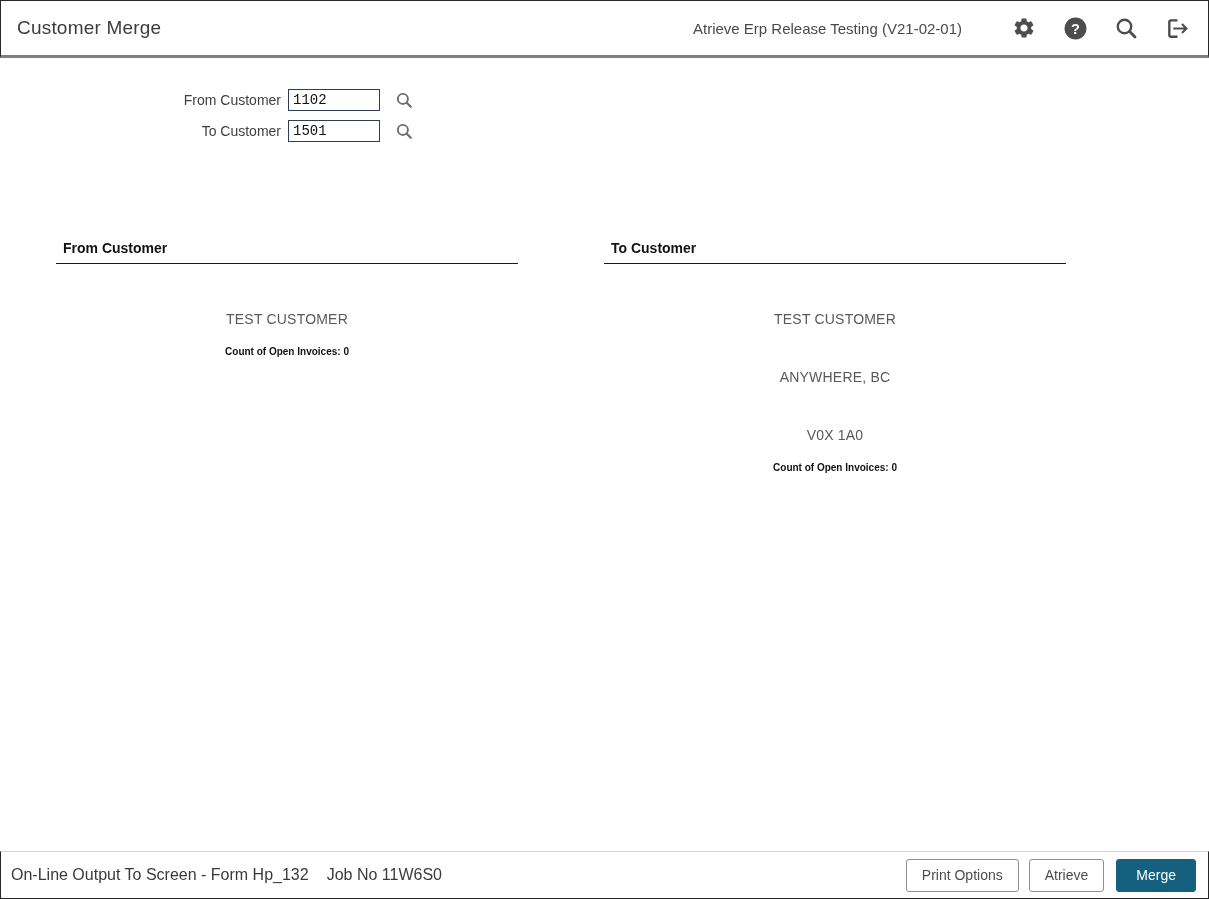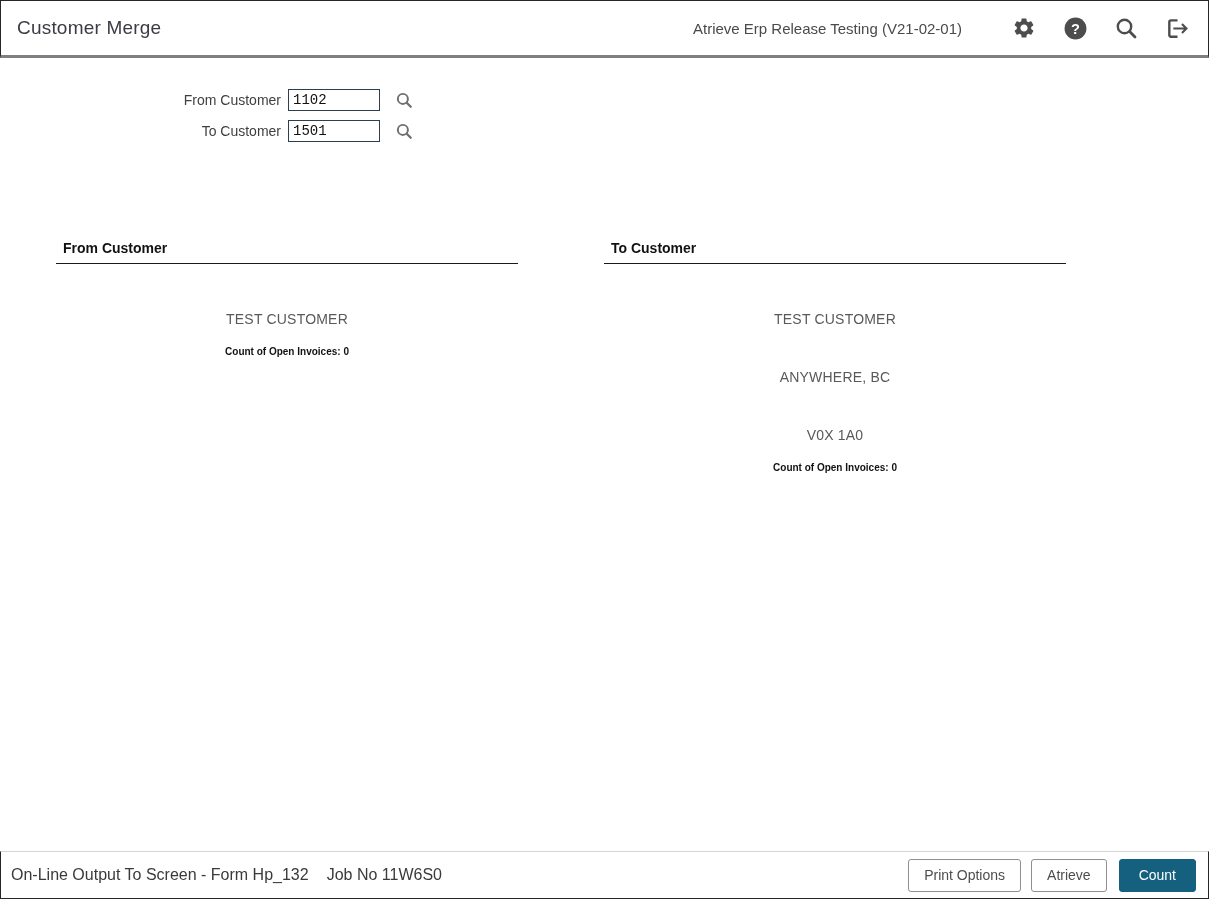--- a/index.html
+++ b/index.html
@@ -256,17 +256,17 @@
   </div>
 
   <div class="footer">
     <div class="status-text">
       <span>On-Line Output To Screen - Form Hp_132</span>
       <span class="status-job">Job No 11W6S0</span>
     </div>
     <div class="footer-buttons">
       <button class="btn btn-outline">Print Options</button>
       <button class="btn btn-outline">Atrieve</button>
-      <button class="btn btn-primary">Count</button>
+      <button class="btn btn-primary">Merge</button>
     </div>
   </div>
 
 </div>
 
 </body></html>

